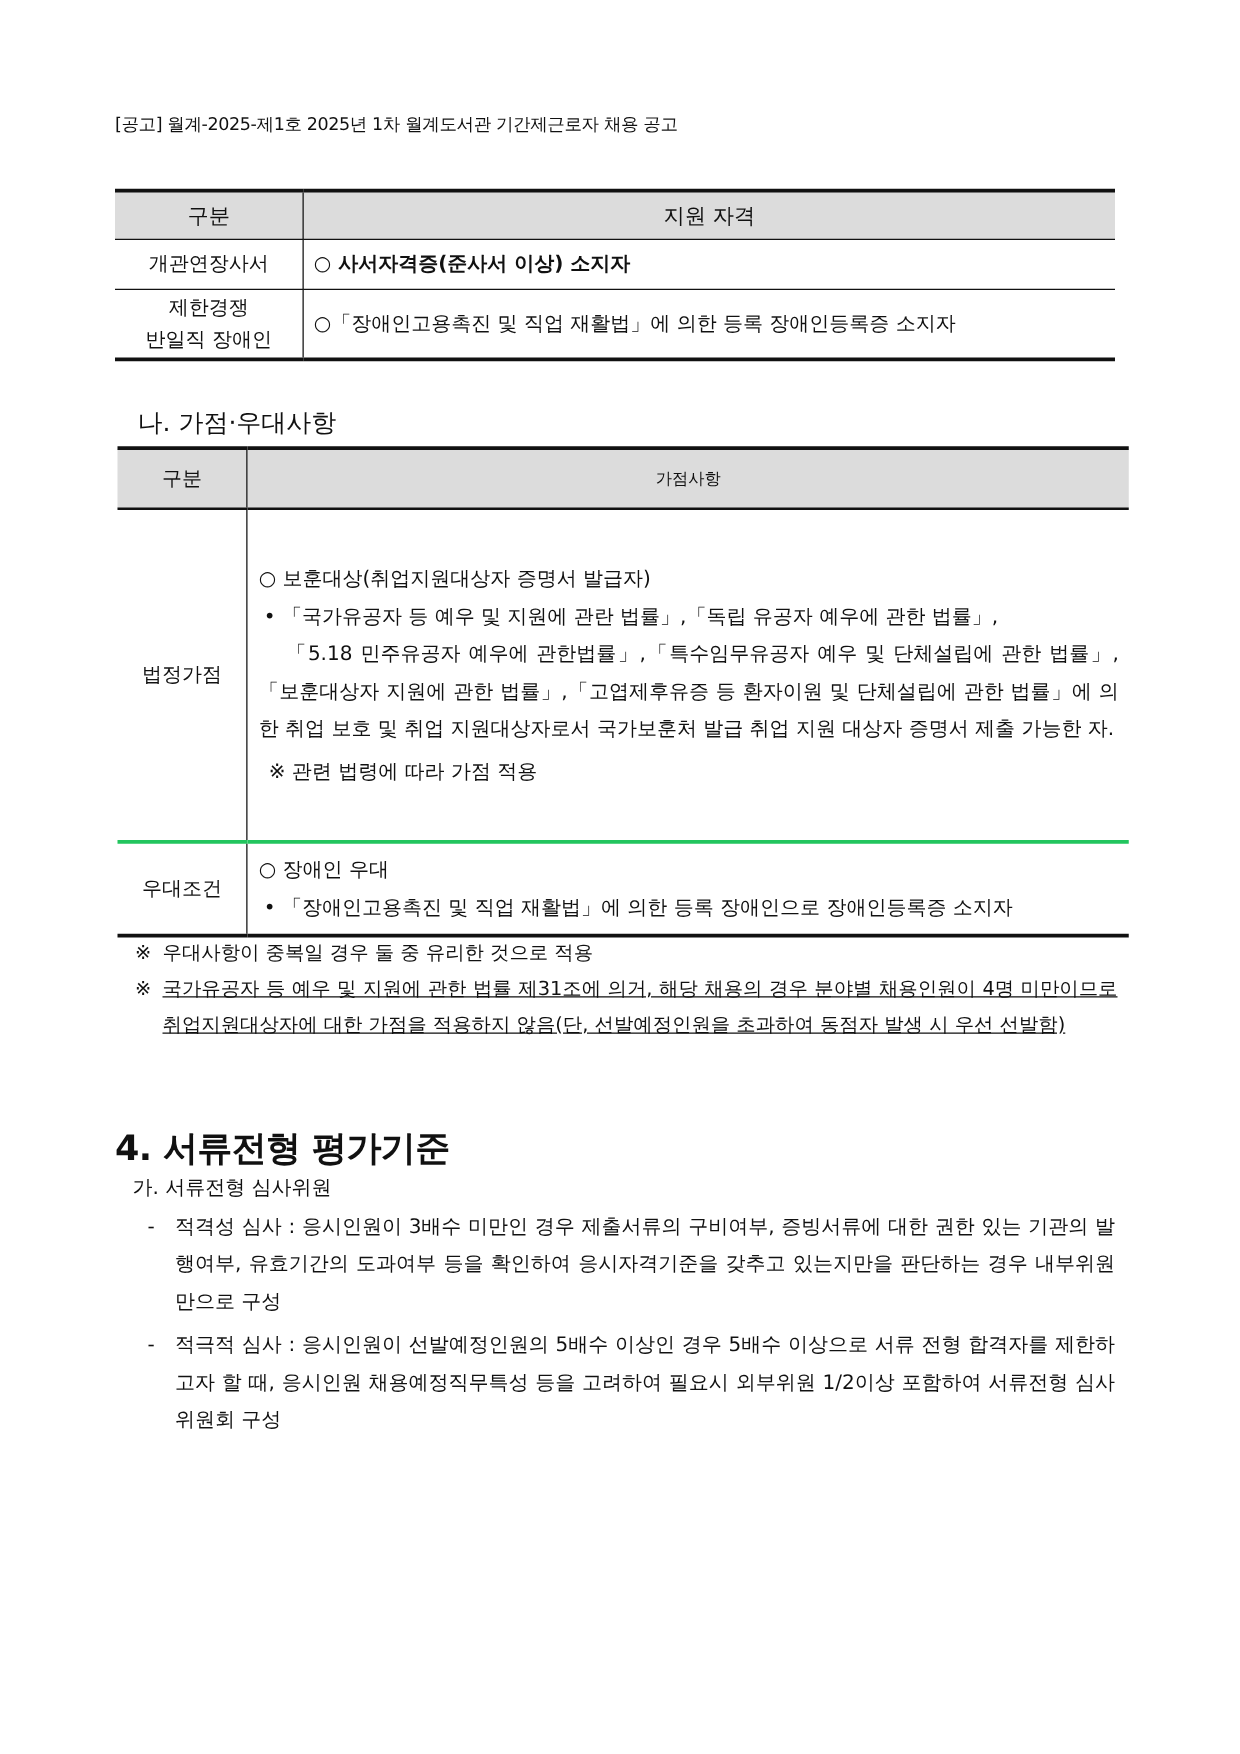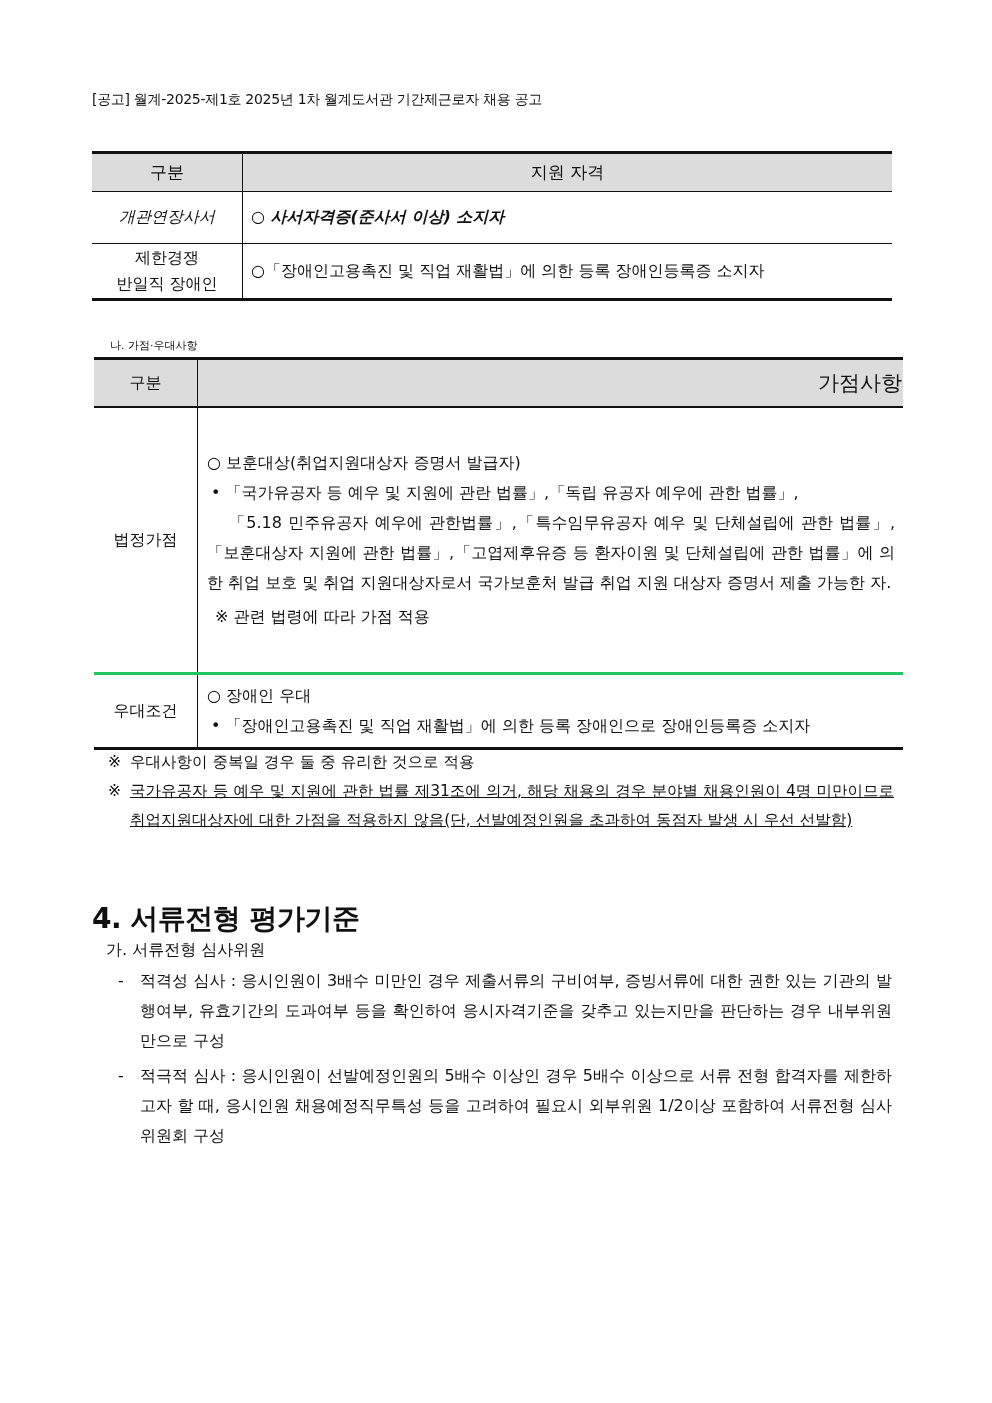--- a/index.html
+++ b/index.html
@@ -18,33 +18,33 @@
     
     .t1 { left: 92px; top: 151px; width: 800px; }
     .t1 th {
       background: #dcdcdc; height: 35px; font-weight: normal; font-size: 17px;
       border-top: 3px solid #111; border-bottom: 1px solid #111;
     }
     .t1 td { border-bottom: 1px solid #111; font-size: 16px; }
     .t1 tr.last td { border-bottom: 3px solid #111; }
     .t1 .c1 { width: 148px; text-align: center; border-right: 1px solid #111; }
     .t1 .c2 { padding-left: 8px; }
-    .t1 .r1 { height: 52px; font-style: italic; }
+    .t1 .r1 { height: 40px; }
     .t1 .r2 { height: 54px; line-height: 26px; }
     .bold { font-weight: bold; }
 
     .subhead {
-      position: absolute; left: 110px; top: 325px; font-size: 11px; margin-top: 13px;
+      position: absolute; left: 110px; top: 325px; font-size: 20px;
     }
 
     
     .t2 { left: 94px; top: 357px; width: 809px; }
     .t2 th {
-      background: #dcdcdc; height: 44px; font-weight: normal; font-size: 21px;
-      border-top: 3px solid #111; border-bottom: 2px solid #111; text-align: right;
+      background: #dcdcdc; height: 44px; font-weight: normal; font-size: 13px;
+      border-top: 3px solid #111; border-bottom: 2px solid #111;
     }
     .t2 .c1 { width: 101px; text-align: center; border-right: 1px solid #111; font-size: 16px; }
     .t2 td { font-size: 16px; }
     .t2 .r1 td { border-bottom: 3px solid #22c55e; height: 262px; }
     .t2 .r2 td { border-bottom: 3px solid #111; height: 70px; }
     .t2 .c2 { padding: 0 8px 0 9px; }
     .line { line-height: 30px; }
     .just { text-align: justify; text-align-last: left; line-height: 30px; }
     .indent-bul { padding-left: 4px; }
     .cont { padding-left: 22px; }

